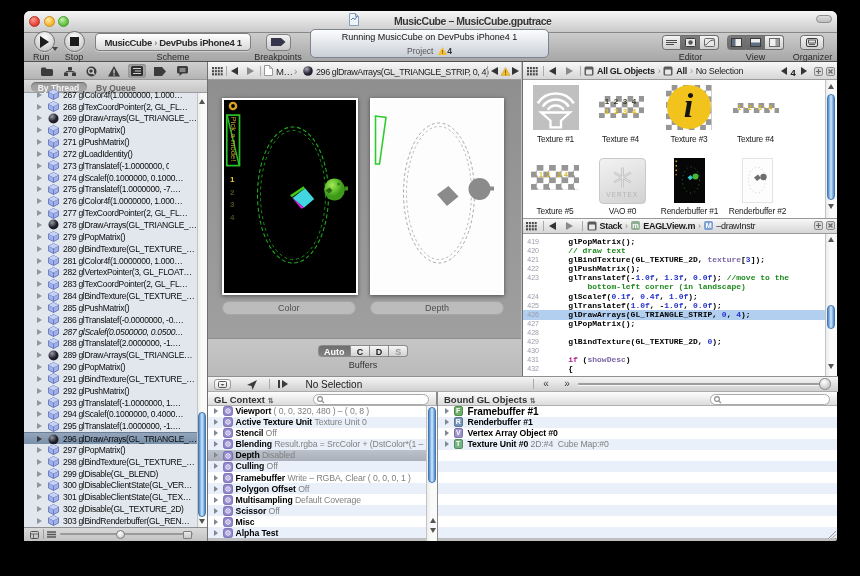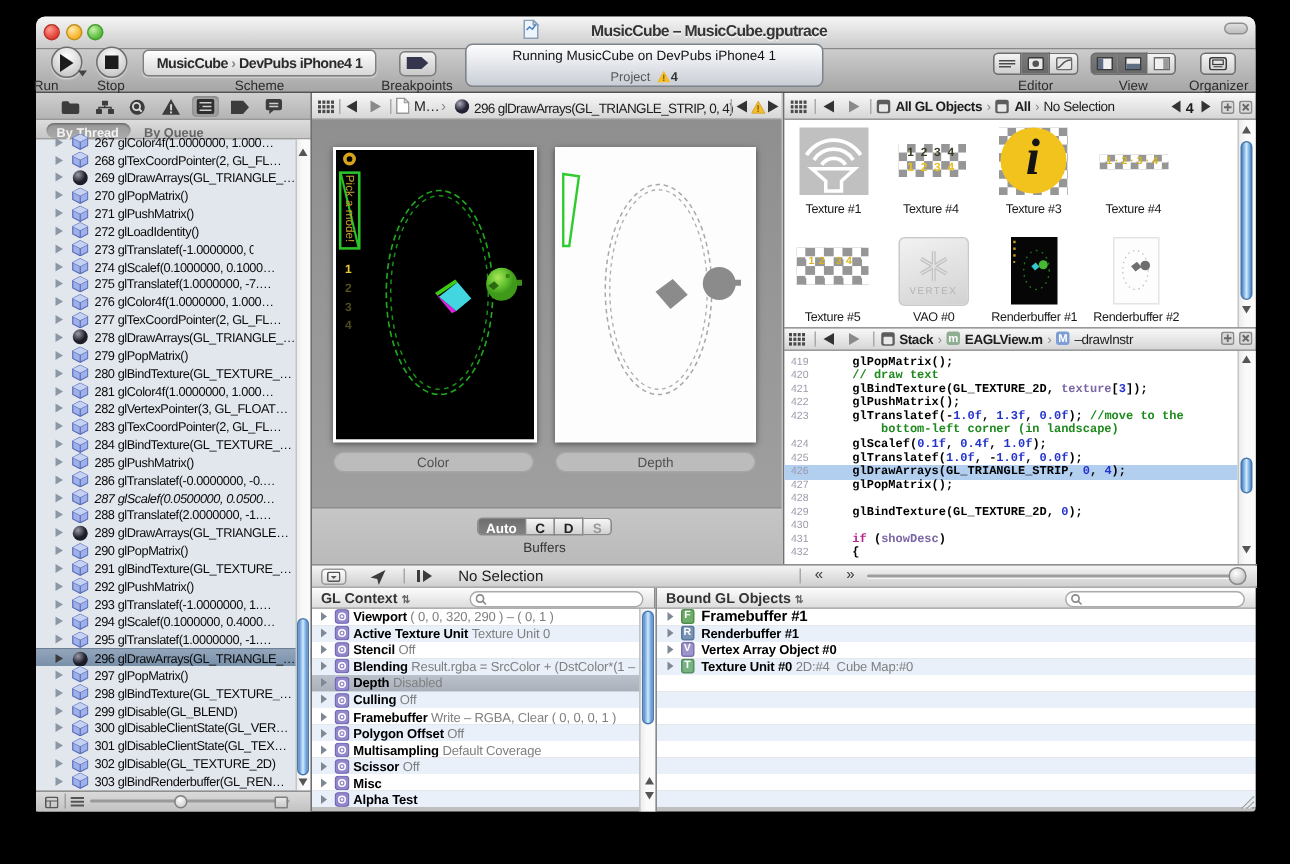--- a/index.html
+++ b/index.html
@@ -24,21 +24,21 @@
     <path d="M3 7 l2 -2 2 1.5 2 -3" stroke="#4a7fc0" stroke-width="1" fill="none"></path>
   </svg>
 <div class="a" style="left:362px;top:15px;width:260px;height:13px;font-size:10.5px;font-weight:bold;letter-spacing:-0.45px;color:#353535;text-shadow:0 1px 0 rgba(255,255,255,.6);white-space:nowrap;margin-left:32px;">MusicCube – MusicCube.gputrace</div>
 <div class="a" style="left:24px;top:33px;width:813px;height:29px;background:linear-gradient(#cccccc,#a6a6a6);border-bottom:1px solid #515151;"></div>
 <div class="a" style="left:816px;top:14.5px;width:16px;height:8px;border:1px solid #8f8f8f;border-radius:4px;background:linear-gradient(#dedede,#bdbdbd);"></div>
 <div class="a" style="left:33.5px;top:30.5px;width:21px;height:21px;border-radius:50%;background:radial-gradient(circle at 50% 30%,#ffffff,#d9d9d9 55%,#b9b9b9);border:1px solid #6e6e6e;box-shadow:0 1px 1px rgba(255,255,255,.5);"></div>
 <div class="a" style="left:40px;top:35.5px;width:0;height:0;border:6px solid transparent;border-left:9px solid #1c1c1c;border-right:none;"></div>
 <div class="a" style="left:52px;top:47px;width:0;height:0;border:3px solid transparent;border-top:4px solid #444;border-bottom:none;"></div>
 <div class="a" style="left:63.5px;top:30.5px;width:21px;height:21px;border-radius:50%;background:radial-gradient(circle at 50% 30%,#ffffff,#d9d9d9 55%,#b9b9b9);border:1px solid #6e6e6e;box-shadow:0 1px 1px rgba(255,255,255,.5);"></div>
 <div class="a" style="left:69.5px;top:36.5px;width:9px;height:9px;background:#1c1c1c;"></div>
-<div class="a" style="left:17px;top:51.5px;width:22px;height:10px;font-size:9px;color:#2b2b2b;text-align:right;">Run</div>
+<div class="a" style="left:33px;top:51.5px;width:22px;height:10px;font-size:9px;color:#2b2b2b;text-align:left;">Run</div>
 <div class="a" style="left:63px;top:51.5px;width:22px;height:10px;font-size:9px;color:#2b2b2b;text-align:center;">Stop</div>
 <div class="a" style="left:95px;top:32.5px;width:156px;height:18.5px;border-radius:4px;background:linear-gradient(#ffffff,#d8d8d8);border:1px solid #7f7f7f;box-shadow:0 1px 1px rgba(255,255,255,.4);"></div>
 <div class="a" style="left:95px;top:36.5px;width:156px;height:12px;font-size:9.5px;font-weight:bold;letter-spacing:-0.35px;color:#2a2a2a;text-align:center;white-space:nowrap;">MusicCube <span style="color:#888">›</span> DevPubs iPhone4 1</div>
 <div class="a" style="left:95px;top:51.5px;width:156px;height:10px;font-size:9px;color:#2b2b2b;text-align:center;">Scheme</div>
 <div class="a" style="left:266px;top:33.5px;width:25px;height:17px;border-radius:4px;background:linear-gradient(#f2f2f2,#c9c9c9);border:1px solid #7f7f7f;"></div>
 <svg class="a" style="left:271px;top:38px" width="15" height="8" viewBox="0 0 15 8">
     <path d="M0 0 h10 l4.5 4 L10 8 H0 z" fill="#35364e"></path>
   </svg>
 <div class="a" style="left:243px;top:51.5px;width:70px;height:10px;font-size:9px;color:#2b2b2b;text-align:center;">Breakpoints</div>
 <div class="a" style="left:310px;top:28.5px;width:239px;height:29.5px;border-radius:5px;background:linear-gradient(#fdfdfe,#c9ced6);border:1px solid #7b838c;"></div>
@@ -805,21 +805,21 @@
     <circle cx="3" cy="3" r="2.4" fill="none" stroke="#8a8a8a" stroke-width="1.1"></circle>
     <path d="M4.8 4.8 l2.2 2.2" stroke="#8a8a8a" stroke-width="1.1"></path>
   </svg>
 <div class="a" style="left:207.5px;top:405.5px;width:219px;height:11.1px;background:#fff;overflow:hidden;">
     <div style="position:absolute;left:6px;top:2.5px;width:0;height:0;border:3px solid transparent;border-left:4.5px solid #808893;border-right:none;"></div>
     <svg width="10" height="10" style="position:absolute;left:15px;top:0.8px">
       <rect x="0.5" y="0.5" width="9" height="9" rx="2" fill="#9388cc" stroke="#6f63b0" stroke-width="0.8"></rect>
       <circle cx="5" cy="5" r="2.2" fill="none" stroke="#fff" stroke-width="1"></circle>
       <circle cx="5" cy="5" r="0.8" fill="#fff"></circle>
     </svg>
-    <div style="position:absolute;left:28px;top:0.5px;font-size:8.7px;letter-spacing:-0.1px;white-space:nowrap;" class="rowlabel">Viewport <span class="rowval">( 0, 0, 320, 290 ) – ( 0, 1 )</span></div>
+    <div style="position:absolute;left:28px;top:0.5px;font-size:8.7px;letter-spacing:-0.1px;white-space:nowrap;" class="rowlabel">Viewport <span class="rowval">( 0, 0, 320, 480 ) – ( 0, 8 )</span></div>
   </div>
 <div class="a" style="left:207.5px;top:416.6px;width:219px;height:11.1px;background:#e9f0fa;overflow:hidden;">
     <div style="position:absolute;left:6px;top:2.5px;width:0;height:0;border:3px solid transparent;border-left:4.5px solid #808893;border-right:none;"></div>
     <svg width="10" height="10" style="position:absolute;left:15px;top:0.8px">
       <rect x="0.5" y="0.5" width="9" height="9" rx="2" fill="#9388cc" stroke="#6f63b0" stroke-width="0.8"></rect>
       <circle cx="5" cy="5" r="2.2" fill="none" stroke="#fff" stroke-width="1"></circle>
       <circle cx="5" cy="5" r="0.8" fill="#fff"></circle>
     </svg>
     <div style="position:absolute;left:28px;top:0.5px;font-size:8.7px;letter-spacing:-0.1px;white-space:nowrap;" class="rowlabel">Active Texture Unit <span class="rowval">Texture Unit 0</span></div>
   </div>

